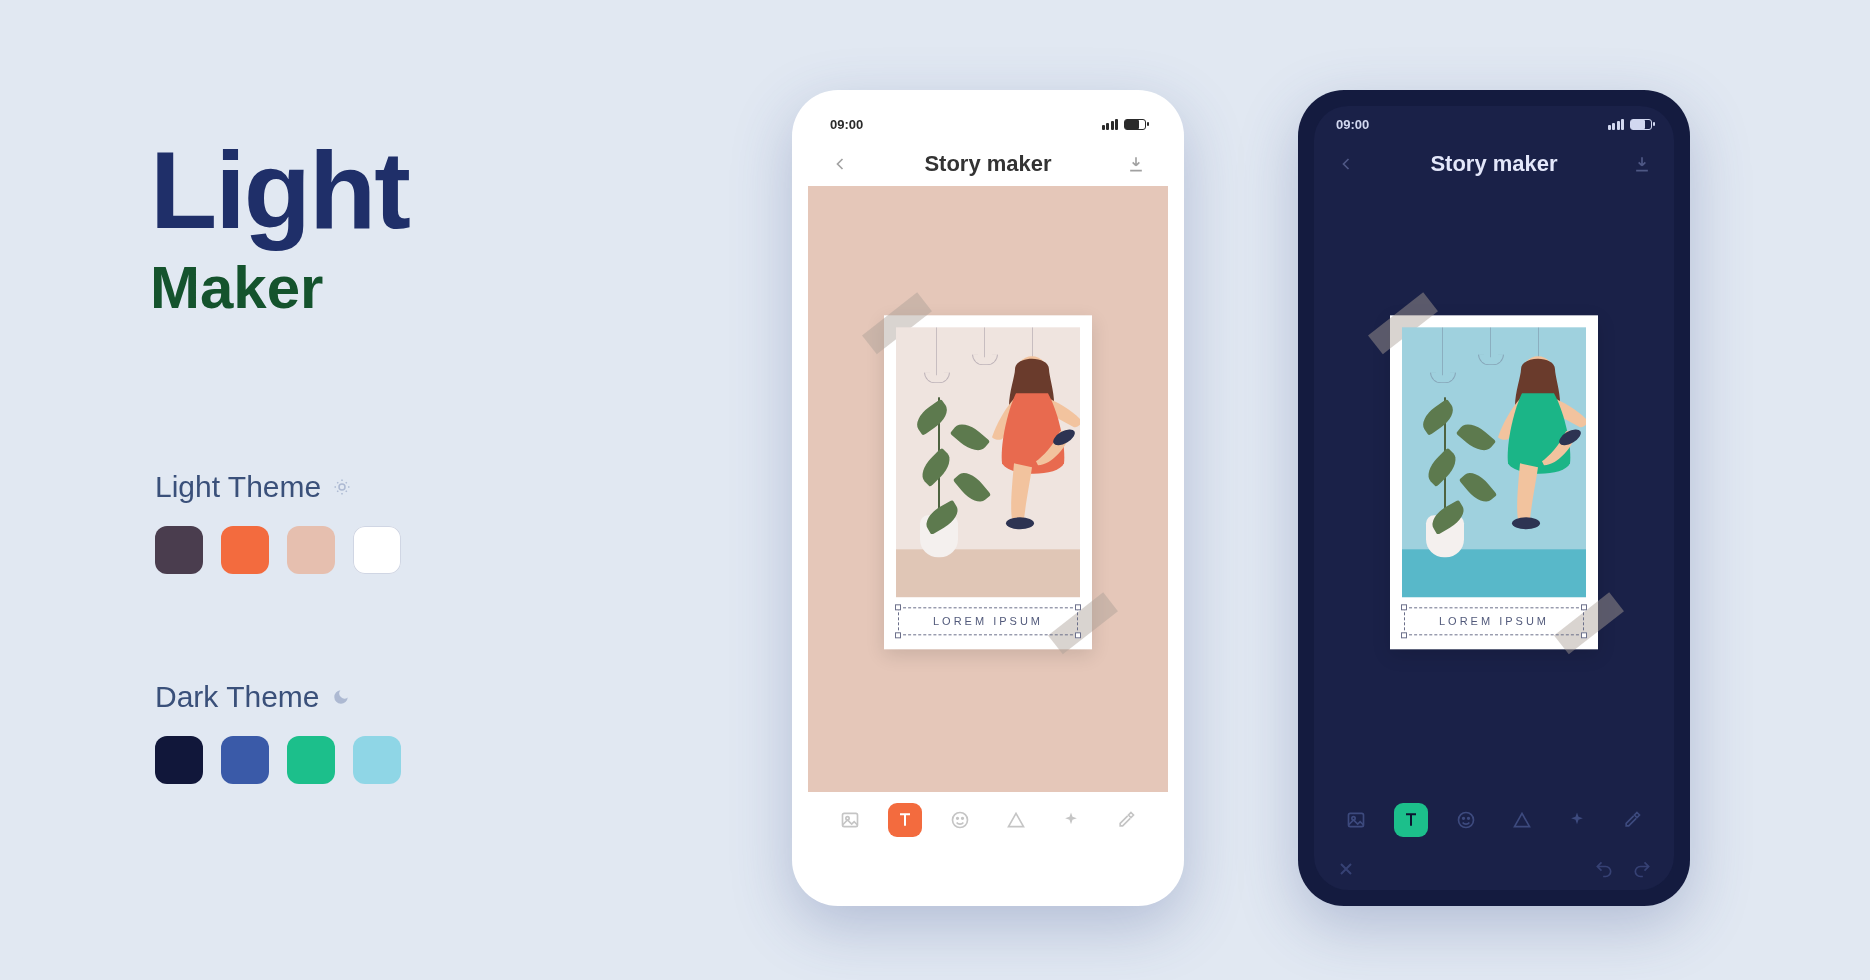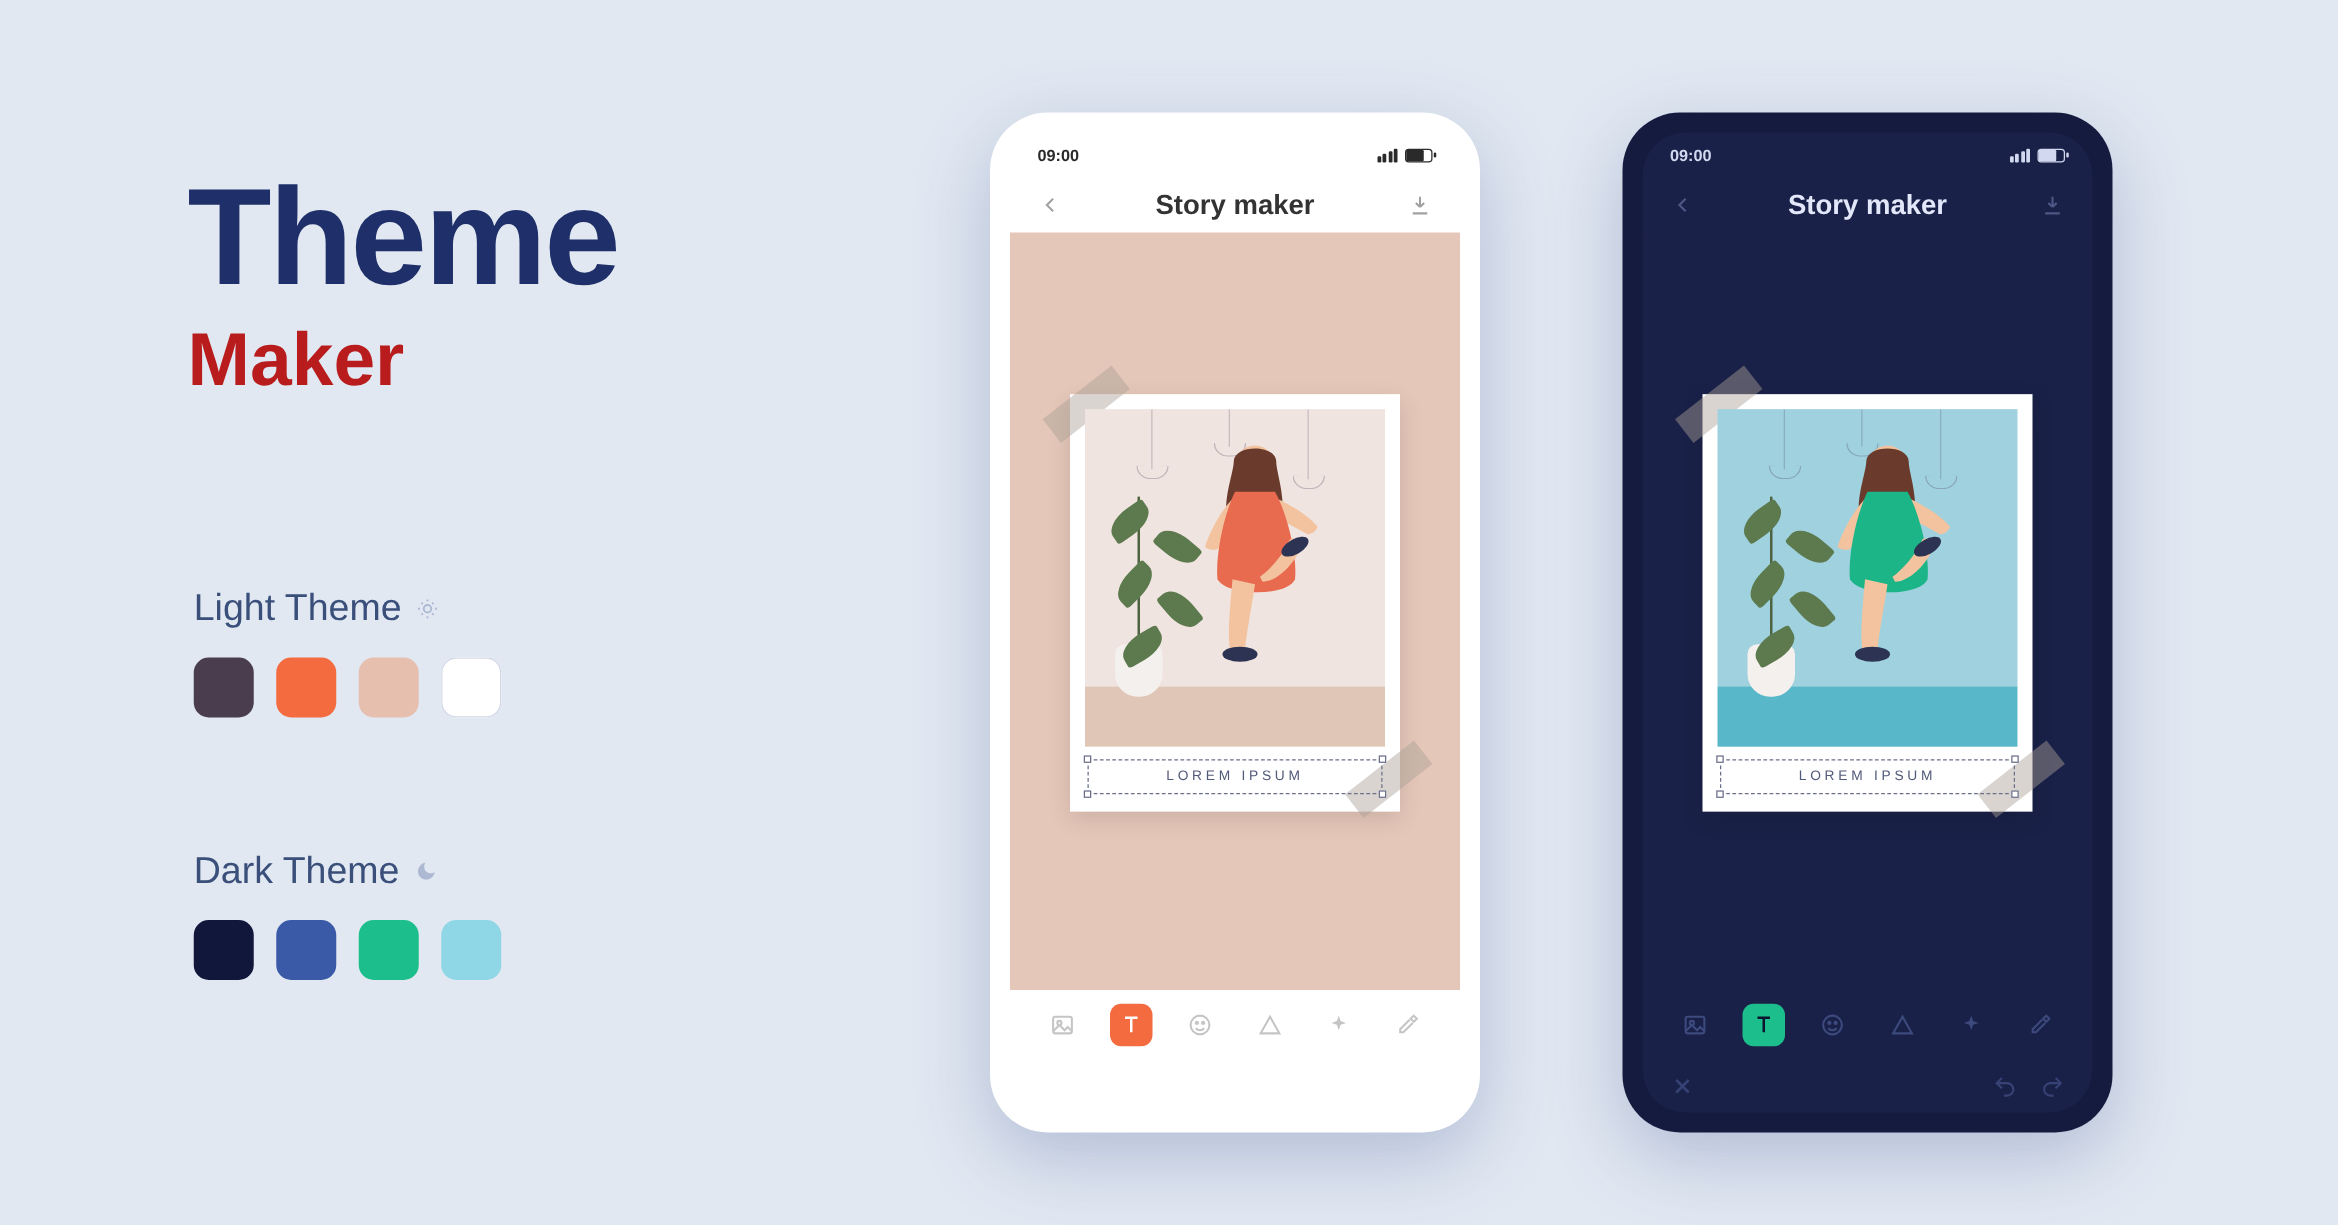--- a/index.html
+++ b/index.html
@@ -12,21 +12,21 @@
 }
 .canvas {
   position:absolute;
   inset:20px;
   background:#e1e8f2;
   border-radius:8px;
 }
 
 .title-block { position:absolute; left:130px; top:115px; }
 .title-big { font-size:110px; font-weight:800; color:#1f2f69; line-height:1; letter-spacing:-2px; }
-.title-sub { font-size:60px; font-weight:700; color:#b91c1c; margin-top:8px; }
+.title-sub { font-size:60px; font-weight:700; color:#14532d; margin-top:8px; }
 .theme-block { position:absolute; left:135px; }
 .theme-block.light { top:450px; }
 .theme-block.dark { top:660px; }
 .theme-label { font-size:30px; color:#3a507a; font-weight:500; display:flex; align-items:center; gap:12px; }
 .theme-label .mini-icon { width:18px; height:18px; opacity:.5; }
 .swatch-row { display:flex; gap:18px; margin-top:22px; }
 .swatch { width:48px; height:48px; border-radius:12px; }
 
 .phones { position:absolute; right:160px; top:70px; display:flex; gap:90px; }
 .phone {
@@ -67,21 +67,21 @@
 .phone.dark .app-header .ttl { color:#e3e7fa; }
 .hicon { width:20px; height:20px; display:flex; align-items:center; justify-content:center; opacity:.55; }
 
 .story-canvas { flex:1; height:calc(100% - 36px - 44px - 42px - 56px); position:relative; }
 .phone.light .story-canvas { background:#e5c7b9; }
 .phone.dark .story-canvas { background:#1a2148; }
 .polaroid {
   position:absolute;
   left:50%; top:50%;
   transform:translate(-50%,-52%);
-  width:264px;
+  width:208px;
   background:#ffffff;
   padding:12px 12px 52px 12px;
   box-shadow:0 6px 18px rgba(0,0,0,.12);
 }
 .tape { position:absolute; width:70px; height:24px; background:rgba(170,160,150,.45); }
 .tape.tl { top:-4px; left:-22px; transform:rotate(-38deg); }
 .tape.br { bottom:14px; right:-26px; transform:rotate(-38deg); }
 .art {
   width:100%; height:270px; position:relative; overflow:hidden;
 }
@@ -113,21 +113,21 @@
 .tool svg { width:20px; height:20px; }
 .tool.active.light { background:#f36b3e; color:#fff; }
 .tool.active.dark { background:#1cbf8b; color:#0c1430; }
 </style>
 </head>
 <body>
 
 <div class="canvas">
 
   <div class="title-block">
-    <div class="title-big">Theme</div>
+    <div class="title-big">Light</div>
     <div class="title-sub">Maker</div>
   </div>
 
   <div class="theme-block light">
     <div class="theme-label">
       <span>Light Theme</span>
       <svg class="mini-icon" viewBox="0 0 24 24" fill="none" stroke="#7a8cb4" stroke-width="2">
           <circle cx="12" cy="12" r="4"></circle>
           <path d="M12 2v2M12 20v2M4 12H2M22 12h-2M5.6 5.6l1.4 1.4M17 17l1.4 1.4M17 7l1.4-1.4M5.6 18.4 7 17"></path>
         </svg>

